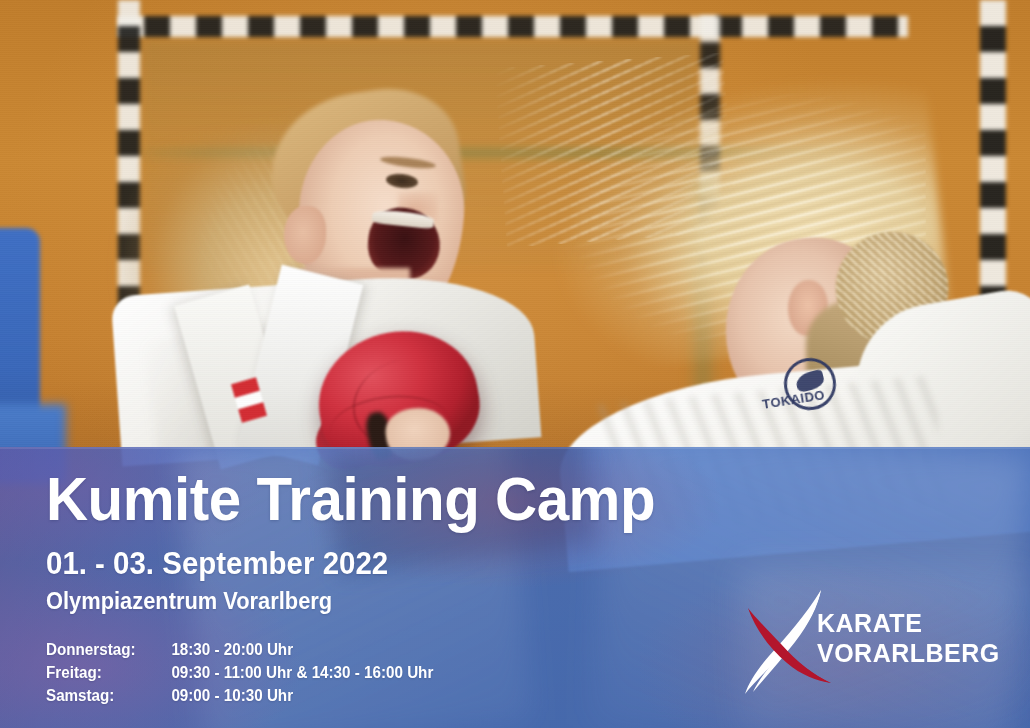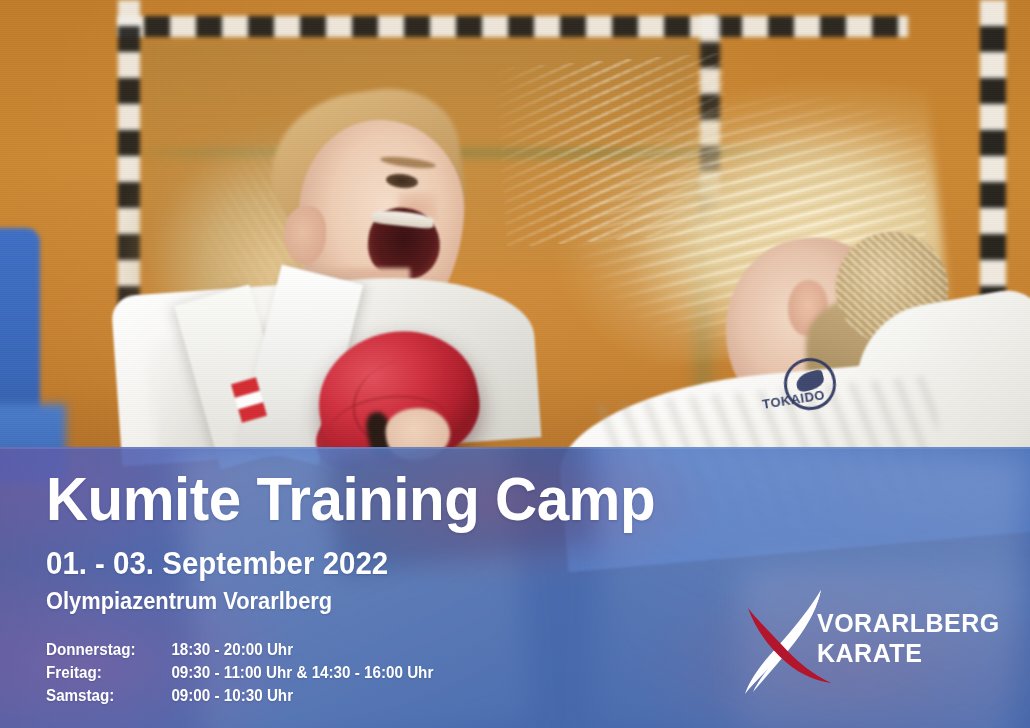--- a/index.html
+++ b/index.html
@@ -510,19 +510,19 @@
     <div class="logo">
       <svg class="logo-mark" viewBox="0 0 106 110">
 
         <path d="M86 4 C 70 30, 52 50, 34 70 C 22 84, 14 96, 10 108 C 18 98, 30 86, 44 72 C 64 52, 80 30, 86 4 Z" fill="#ffffff"></path>
         <path d="M86 4 C 72 34, 56 56, 40 74 C 30 86, 22 97, 18 106 C 30 92, 46 74, 60 56 C 74 38, 83 20, 86 4 Z" fill="#ffffff"></path>
 
         <path d="M13 22 C 22 44, 40 66, 60 80 C 74 90, 86 95, 96 97 C 84 92, 70 82, 56 70 C 36 53, 20 36, 13 22 Z" fill="#b3152c"></path>
         <path d="M13 22 C 20 42, 34 62, 52 77 C 66 89, 82 95, 96 97 C 80 90, 62 76, 46 58 C 30 41, 18 29, 13 22 Z" fill="#b3152c"></path>
       </svg>
       <div class="logo-text">
+        <div class="logo-line l1">KARATE</div>
         <div class="logo-line l2">VORARLBERG</div>
-        <div class="logo-line l1">KARATE</div>
       </div>
     </div>
 
   </div>
 </div>
 
 </body></html>

